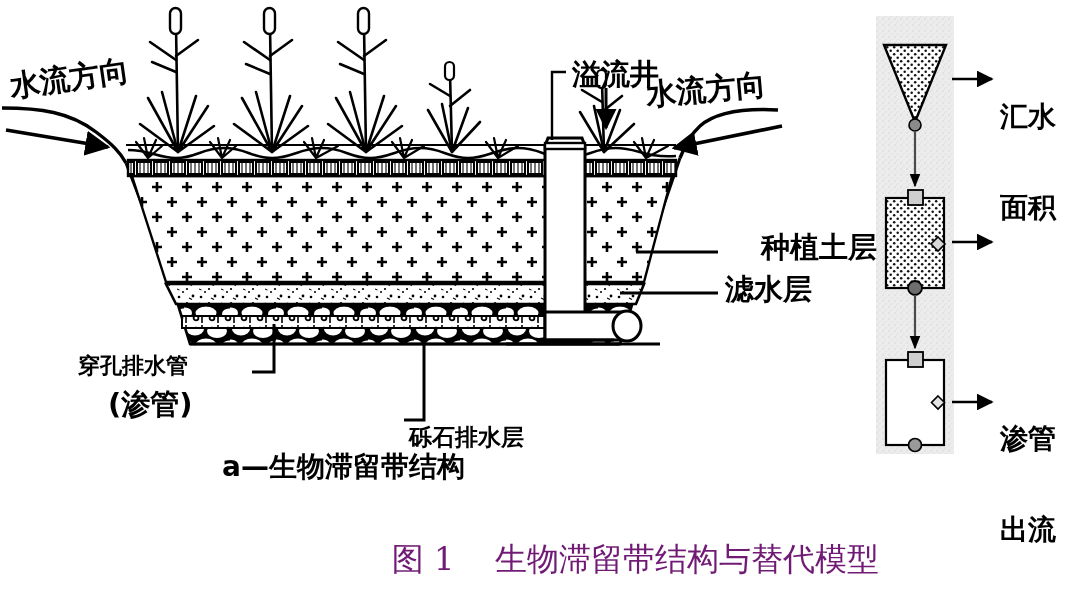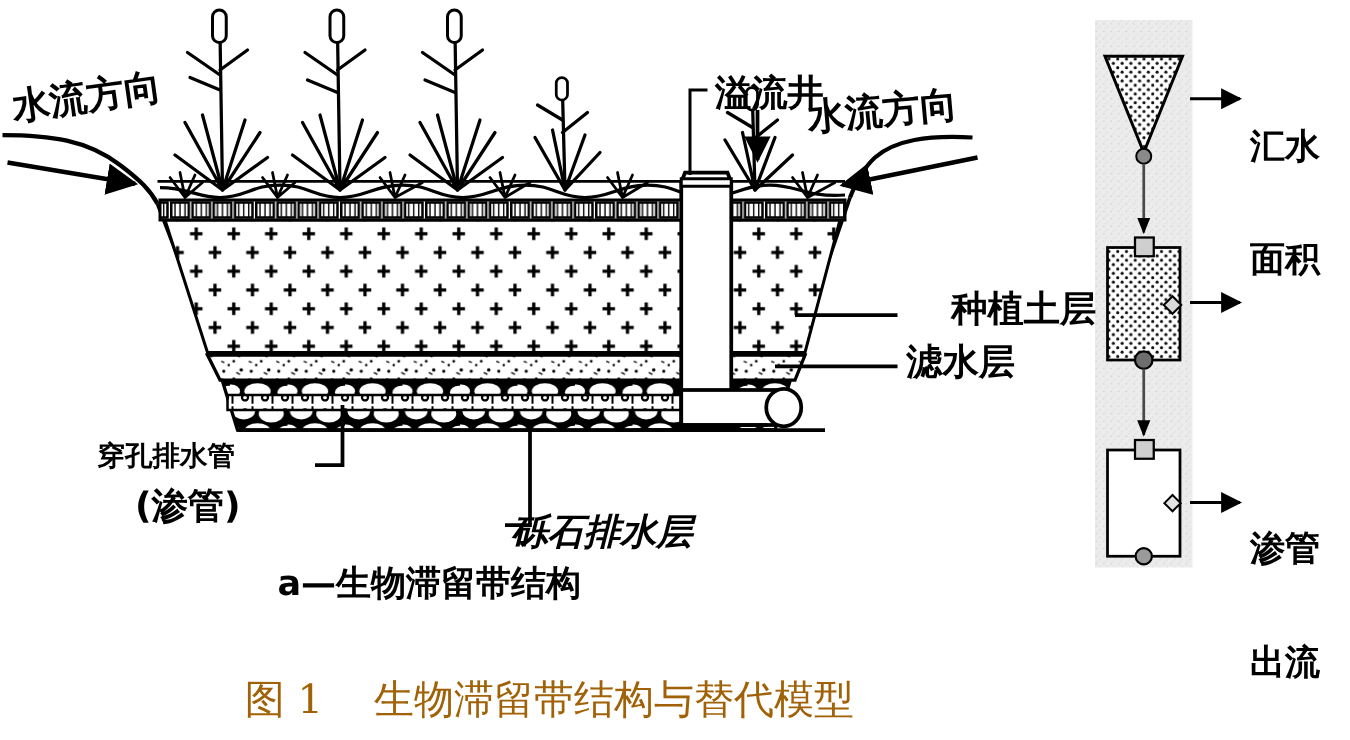--- a/index.html
+++ b/index.html
@@ -63,23 +63,22 @@
   }
   #perf-pipe-label {
     left: 78px; top: 355px;
     font-size: 22px;
   }
   #perf-pipe-label2 {
     left: 108px; top: 390px;
     font-size: 29px;
   }
   #gravel-layer-label {
-    left: 409px; top: 411px;
-    font-size: 29px;
-    font-style: italic;
+    left: 409px; top: 426px;
+    font-size: 23px;
   }
   #panel-a-caption {
     left: 222px; top: 453px;
     font-size: 28px;
   }
   #panel-b-caption {
     left: 818px; top: 453px;
     font-size: 28px;
   }
   #catchment-label {
@@ -94,24 +93,24 @@
   }
   #underdrain-label {
     left: 1000px; top: 364px;
     font-size: 28px;
     line-height: 1.08;
   }
   #figure-caption {
     position: absolute;
     left: 0; top: 538px;
     width: 879px;
-    text-align: center;
+    text-align: right;
     font-family: "DejaVu Serif", "Liberation Serif", serif;
     font-size: 32px;
-    color: #a16207;
+    color: #701a75;
     white-space: pre;
   }
 </style>
 </head>
 <body>
 
 <div id="figure-root">
 
   <svg class="figure-canvas" viewBox="0 0 1080 592">
     <defs>

